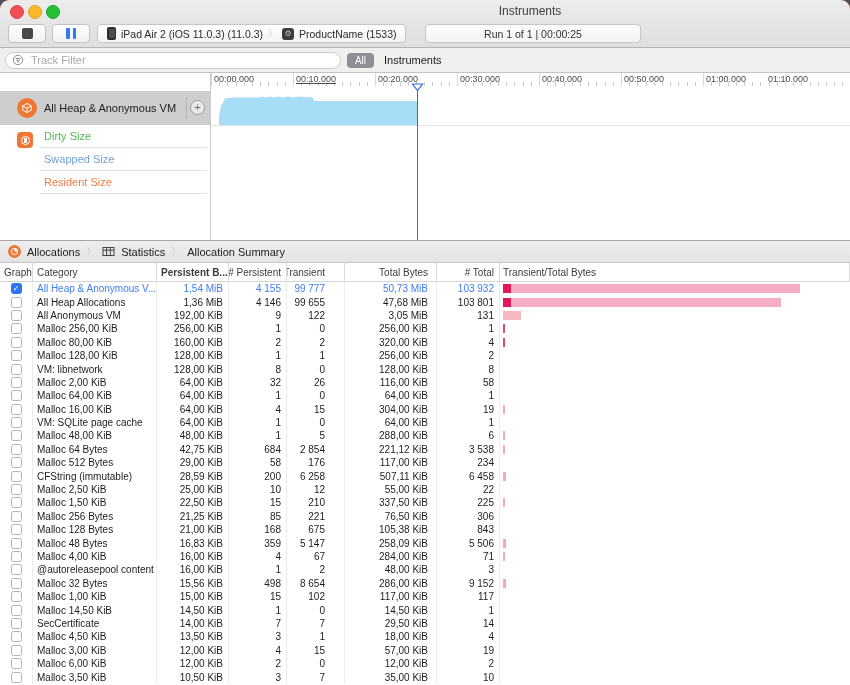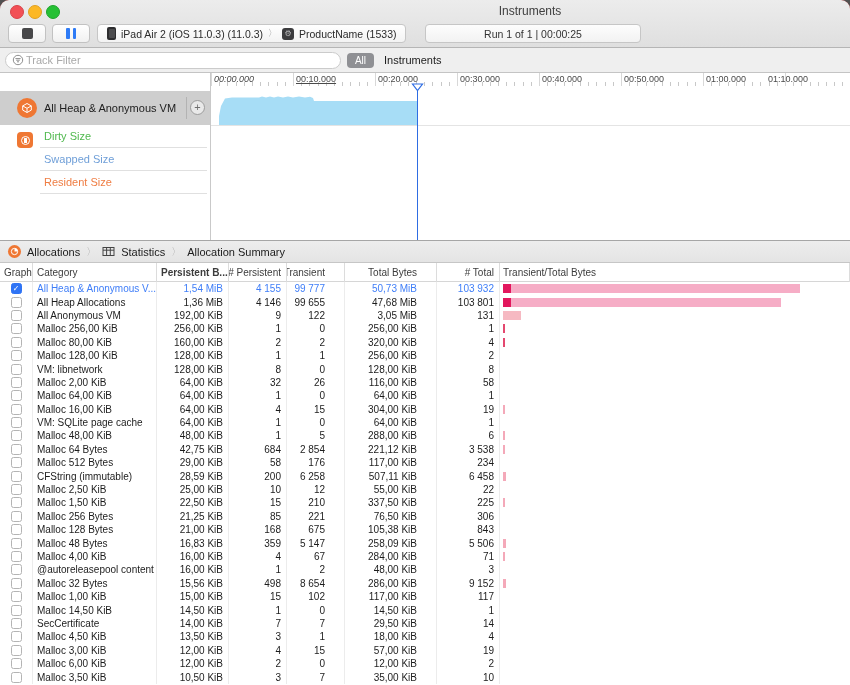--- a/index.html
+++ b/index.html
@@ -19,21 +19,21 @@
   .pause-glyph{display:flex;gap:3px;}
   .pause-glyph i{display:block;width:3.5px;height:11px;background:#2e7bf6;border-radius:1px;}
   .target-pill{position:absolute;left:97px;top:24px;height:19px;border:1px solid #c6c6c6;border-radius:4px;background:linear-gradient(#ffffff,#f3f3f3);display:flex;align-items:center;gap:5px;padding:0 9px;font-size:10.5px;color:#2b2b2b;box-sizing:border-box;}
   .ipad-icon{width:9px;height:13px;background:#2d2d2f;border-radius:2px;position:relative;}
   .ipad-icon:after{content:"";position:absolute;left:1.5px;top:2px;right:1.5px;bottom:2.5px;background:#4c4c4e;border-radius:1px;}
   .app-icon{width:12px;height:12px;background:#3c3c3e;border-radius:3px;color:#b9b9bb;font-size:8px;line-height:12px;text-align:center;}
   .chev{color:#9a9a9a;font-size:9px;}
   .run-pill{position:absolute;left:425px;top:24px;width:216px;height:19px;border:1px solid #c6c6c6;border-radius:4px;background:linear-gradient(#fdfdfd,#f2f2f2);font-size:10.5px;color:#333;display:flex;align-items:center;justify-content:center;box-sizing:border-box;}
   
   .filterbar{position:absolute;left:0;top:48px;width:850px;height:25px;background:#efefef;border-bottom:1px solid #c4c4c4;box-sizing:border-box;}
-  .track-filter{position:absolute;left:5px;top:3.5px;width:336px;height:17px;border:1px solid #cbcbcb;border-radius:9px;background:#fff;box-sizing:border-box;display:flex;align-items:center;padding:0 6px;}
+  .track-filter{position:absolute;left:5px;top:3.5px;width:336px;height:17px;border:1px solid #cbcbcb;border-radius:9px;background:#fff;box-sizing:border-box;display:flex;align-items:center;padding:0 6px;gap:5px;}
   .track-filter input{border:none;outline:none;flex:1;font-size:11px;font-family:"Liberation Sans",sans-serif;color:#333;background:transparent;}
   .track-filter input::placeholder{color:#a9a9a9;}
   .scope-all{position:absolute;left:347px;top:5px;width:27px;height:15px;background:#8f9094;border-radius:4px;color:#fff;font-size:10px;display:flex;align-items:center;justify-content:center;}
   .scope-instr{position:absolute;left:384px;top:6px;font-size:11px;color:#1c1c1c;}
   
   .timeline{position:absolute;left:0;top:73px;width:850px;height:167px;background:#fff;border-bottom:1px solid #a6a6a6;box-sizing:content-box;}
   .chart-svg{position:absolute;left:0;top:0;}
   .ruler-sep{position:absolute;top:0;width:1px;height:13px;background:#d8d8d8;}
   .ruler-label{position:absolute;top:1px;font-size:9px;color:#4a4a4a;white-space:nowrap;}
   .tickstrip{position:absolute;left:210px;right:0;top:9px;height:4px;background:repeating-linear-gradient(90deg,#c8c8c8 0,#c8c8c8 1px,transparent 1px,transparent 8.2px);background-position-x:1px;}
@@ -62,21 +62,21 @@
   .thead{position:absolute;left:0;top:263px;width:850px;height:19px;background:#fff;border-bottom:1px solid #d6d6d6;display:flex;align-items:center;font-size:10px;color:#3c3c3c;box-sizing:border-box;}
   .tbody{position:absolute;left:0;top:282px;width:850px;height:403px;overflow:hidden;background:#fff;}
   .trow{display:flex;align-items:center;height:13.4px;font-size:10px;color:#1c1c1c;}
   .cell{display:flex;align-items:center;height:100%;box-sizing:border-box;border-right:1px solid #ececec;white-space:nowrap;overflow:hidden;}
   .thead .cell{border-right:1px solid #dcdcdc;height:19px;}
   .c-graph{width:33px;justify-content:center;}
   .c-cat{width:124px;padding-left:4px;}
   .c-pb{width:72px;justify-content:flex-end;padding-right:5px;}
   .c-np{width:58px;justify-content:flex-end;padding-right:5px;}
   .c-nt{width:58px;justify-content:flex-end;padding-right:19px;}
-  .c-tb{width:92px;justify-content:flex-end;padding-right:19px;}
+  .c-tb{width:92px;justify-content:flex-end;padding-right:8px;}
   .c-ntot{width:63px;justify-content:flex-end;padding-right:5px;}
   .c-bar{flex:1;border-right:none;padding-left:3px;}
   .thead .c-pb{justify-content:flex-start;padding-left:4px;font-weight:700;}
   .thead .c-graph{justify-content:flex-start;padding-left:4px;}
   .cb{width:11px;height:11px;border:1px solid #b4b4b4;border-radius:2.5px;background:#fff;box-sizing:border-box;font-size:8px;line-height:9px;text-align:center;color:#fff;}
   .cb.on{background:#2f74f5;border-color:#2f74f5;}
   .trow.sel{color:#3f7ef8;}
   .seg{display:inline-block;height:9px;}
 </style>
 </head>
@@ -124,21 +124,21 @@
     <div class="scope-instr">Instruments</div>
   </div>
 
   <div class="timeline">
     <svg class="chart-svg" width="850" height="167">
       <polygon points="219,52 219,43 221,33 225,25.5 232,24.5 259,24.5 262,23.5 266,24.5 270,23.5 274,24.5 278,23.5 283,24.5 288,23.5 293,24.5 299,23.5 305,24.5 310,23.8 313,25 314,28 417,28 417,52" fill="#a7ddf6"></polygon>
     </svg>
     <div class="tickstrip"></div>
     <div id="ruler-host">
         <span class="ruler-sep" style="left: 211px;"></span>
-        <span class="ruler-label" style="left: 214px; font-style: italic;">00:00.000</span>
+        <span class="ruler-label" style="left: 214px;">00:00.000</span>
         <span class="ruler-sep" style="left: 293px;"></span>
         <span class="ruler-label" style="left: 296px; text-decoration: underline;">00:10.000</span>
         <span class="ruler-sep" style="left: 375px;"></span>
         <span class="ruler-label" style="left: 378px;">00:20.000</span>
         <span class="ruler-sep" style="left: 457px;"></span>
         <span class="ruler-label" style="left: 460px;">00:30.000</span>
         <span class="ruler-sep" style="left: 539px;"></span>
         <span class="ruler-label" style="left: 542px;">00:40.000</span>
         <span class="ruler-sep" style="left: 621px;"></span>
         <span class="ruler-label" style="left: 624px;">00:50.000</span>

